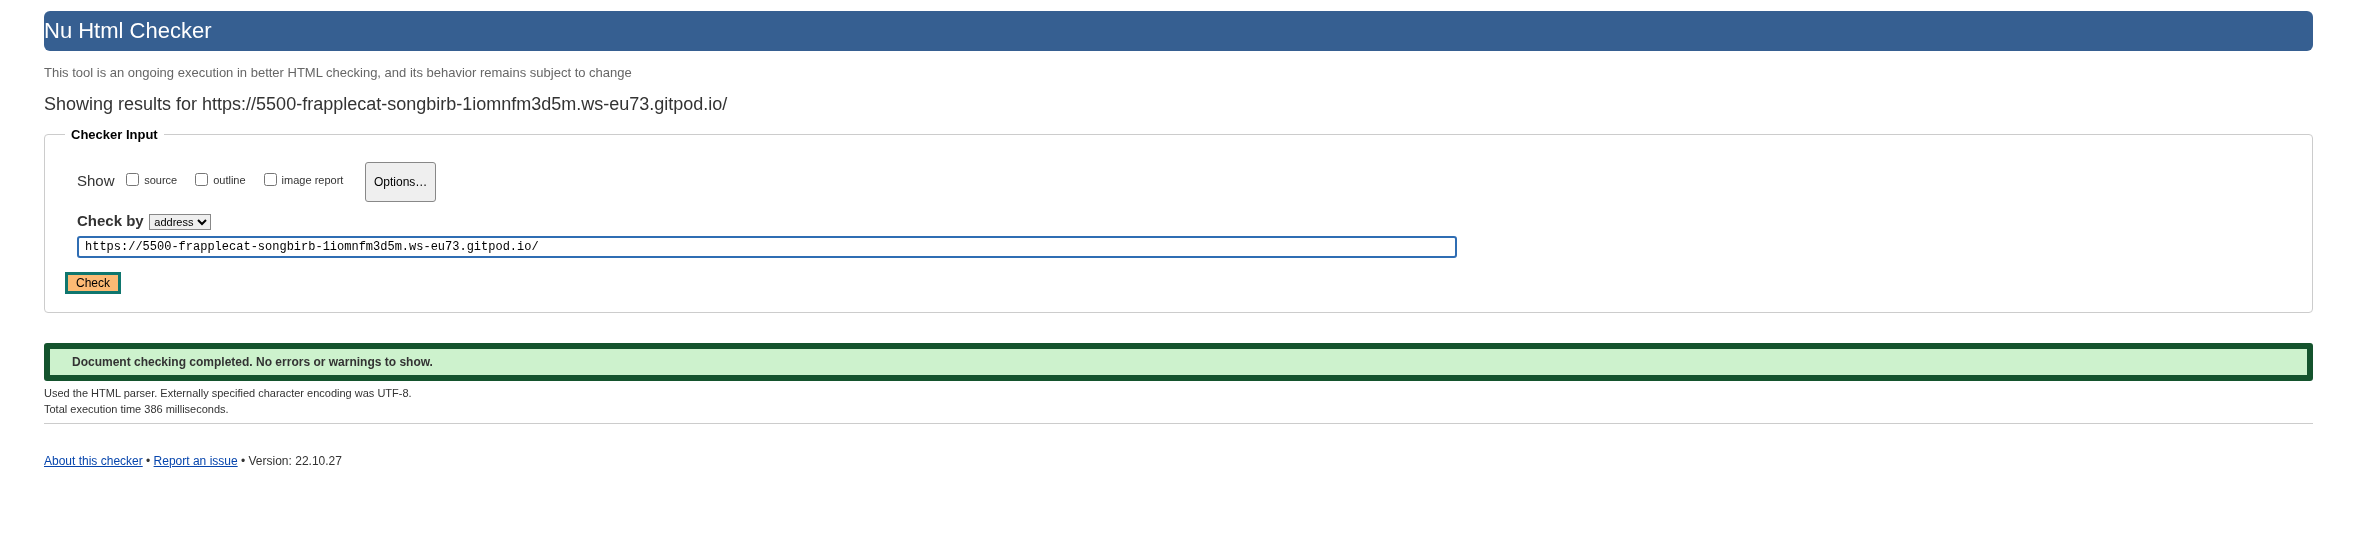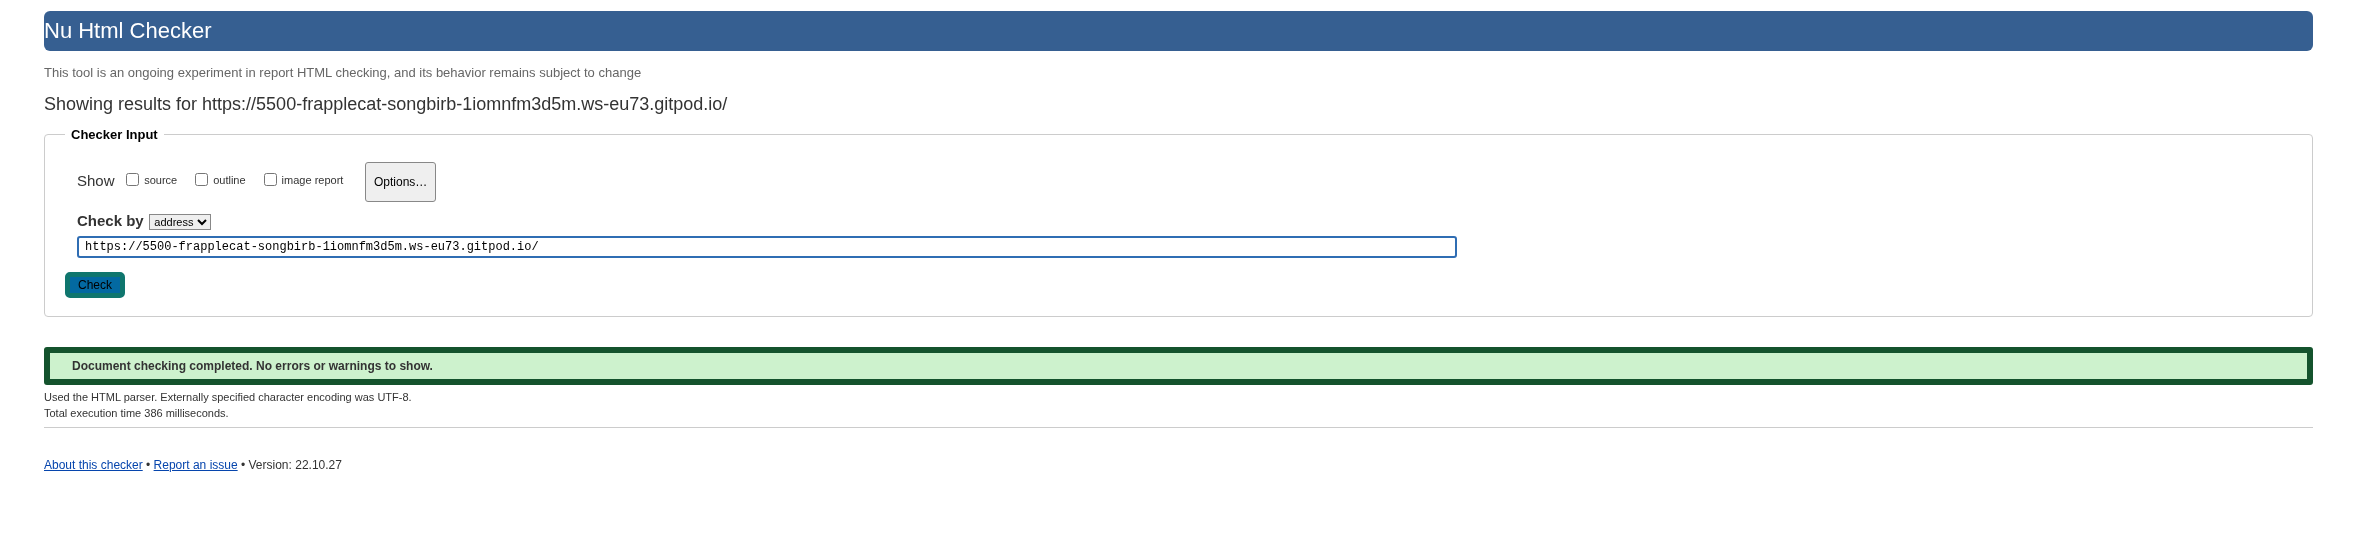--- a/index.html
+++ b/index.html
@@ -90,23 +90,23 @@
       padding: 2px 6px;
       font-family: "Courier New", monospace;
       font-size: 12px;
       border: 2px solid #2f6db3;
       border-radius: 3px;
       outline: none;
     }
     .check-btn {
       font-size: 12px;
       padding: 1px 8px;
-      background: #0369a1;
-      border: 5px solid #0f766e;
-      border-radius: 5px;
+      background: #fdba74;
+      border: 3px solid #0f766e;
+      border-radius: 0;
       cursor: pointer;
       margin-top: 4px;
     }
     .success {
       background: #cdf2cd;
       border: 6px solid #14532d;
       border-radius: 3px;
       padding: 6px 22px;
       font-weight: bold;
       font-size: 12px;
@@ -131,21 +131,21 @@
       text-decoration: underline;
     }
   </style>
 </head>
 <body>
 
 <div class="header-bar">
   <h1>Nu Html Checker</h1>
 </div>
 
-<p class="subtitle">This tool is an ongoing experiment in report HTML checking, and its behavior remains subject to change</p>
+<p class="subtitle">This tool is an ongoing execution in better HTML checking, and its behavior remains subject to change</p>
 
 <p class="results-for">Showing results for https://5500-frapplecat-songbirb-1iomnfm3d5m.ws-eu73.gitpod.io/</p>
 
 <fieldset>
   <legend>Checker Input</legend>
 
   <div class="form-row">
     <span class="show-label">Show</span>
     <span class="checkbox-group">
       <label>

